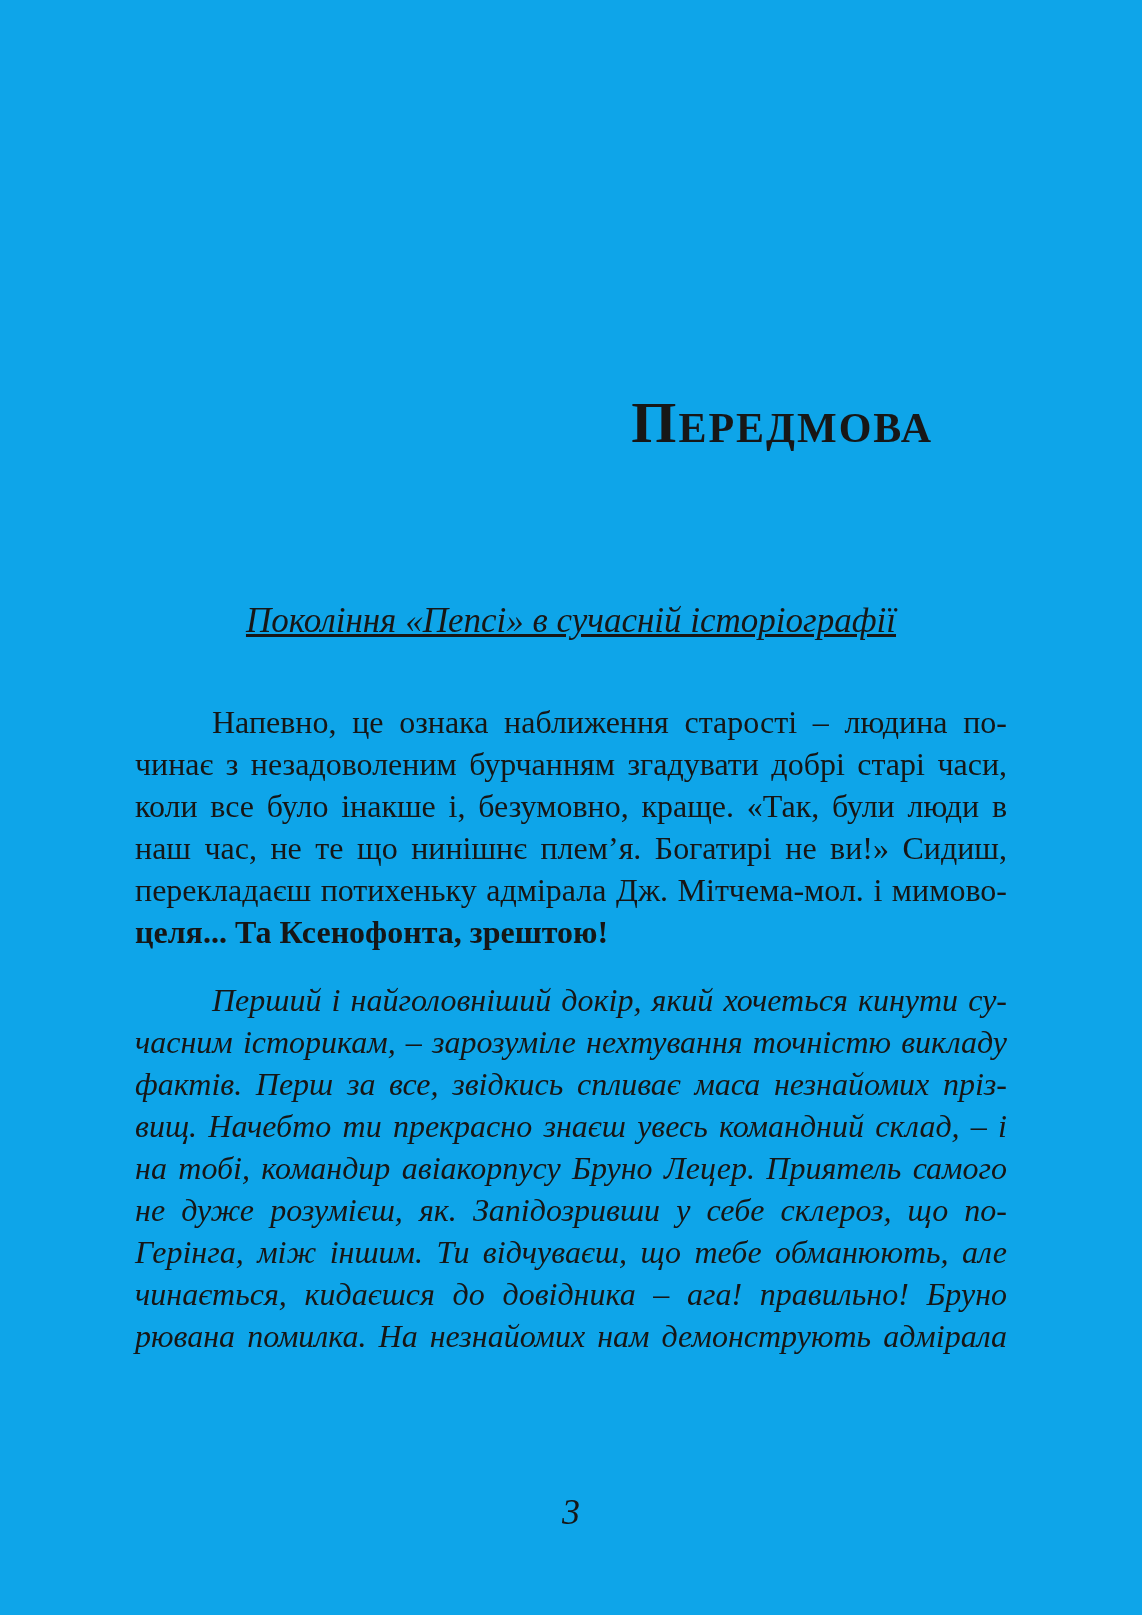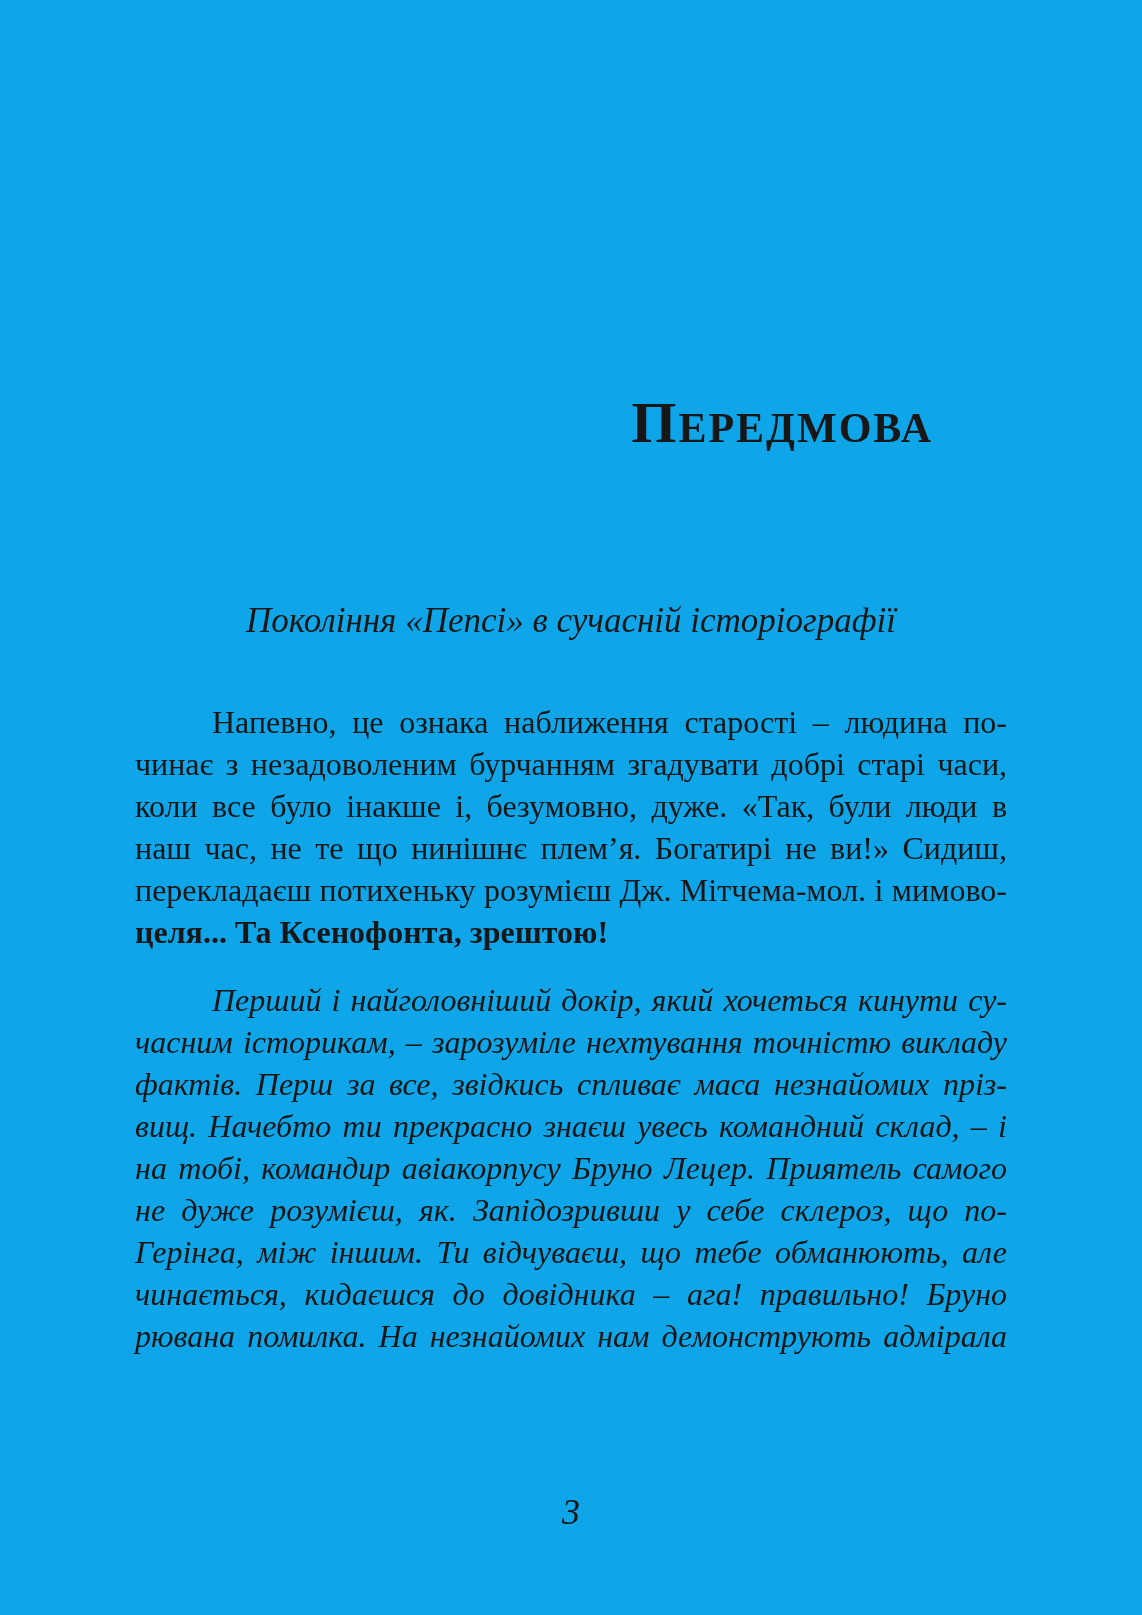--- a/index.html
+++ b/index.html
@@ -41,20 +41,21 @@
   .section-subtitle {
     position: absolute;
     left: 135px;
     top: 596px;
     width: 872px;
     text-align: center;
     font-style: italic;
     font-size: 35px;
     line-height: 50px;
     color: #171717;
+    text-decoration: underline;
   }
   .body-text {
     position: absolute;
     left: 135px;
     top: 701px;
     width: 872px;
     font-size: 32px;
     line-height: 42px;
   }
   .paragraph { margin: 0; }
@@ -93,23 +94,23 @@
     <span class="initial">П</span><span class="rest">ЕРЕДМОВА</span>
   </h1>
 
   <div class="section-subtitle">Покоління «Пепсі» в сучасній історіографії</div>
 
   <div class="body-text">
 
     <div class="paragraph">
       <div class="line first">Напевно, це ознака наближення старості – людина по-</div>
       <div class="line">чинає з незадоволеним бурчанням згадувати добрі старі часи,</div>
-      <div class="line">коли все було інакше і, безумовно, дуже. «Так, були люди в</div>
+      <div class="line">коли все було інакше і, безумовно, краще. «Так, були люди в</div>
       <div class="line">наш час, не те що нинішнє плем’я. Богатирі не ви!» Сидиш,</div>
-      <div class="line">перекладаєш потихеньку розумієш Дж. Мітчема-мол. і мимово-</div>
+      <div class="line">перекладаєш потихеньку адмірала Дж. Мітчема-мол. і мимово-</div>
       <div class="line flush-left">целя... Та Ксенофонта, зрештою!</div>
     </div>
 
     <div class="paragraph">
       <div class="line first">Перший і найголовніший докір, який хочеться кинути су-</div>
       <div class="line">часним історикам, – зарозуміле нехтування точністю викладу</div>
       <div class="line">фактів. Перш за все, звідкись спливає маса незнайомих пріз-</div>
       <div class="line">вищ. Начебто ти прекрасно знаєш увесь командний склад, – і</div>
       <div class="line">на тобі, командир авіакорпусу Бруно Лецер. Приятель самого</div>
       <div class="line">не дуже розумієш, як. Запідозривши у себе склероз, що по-</div>

